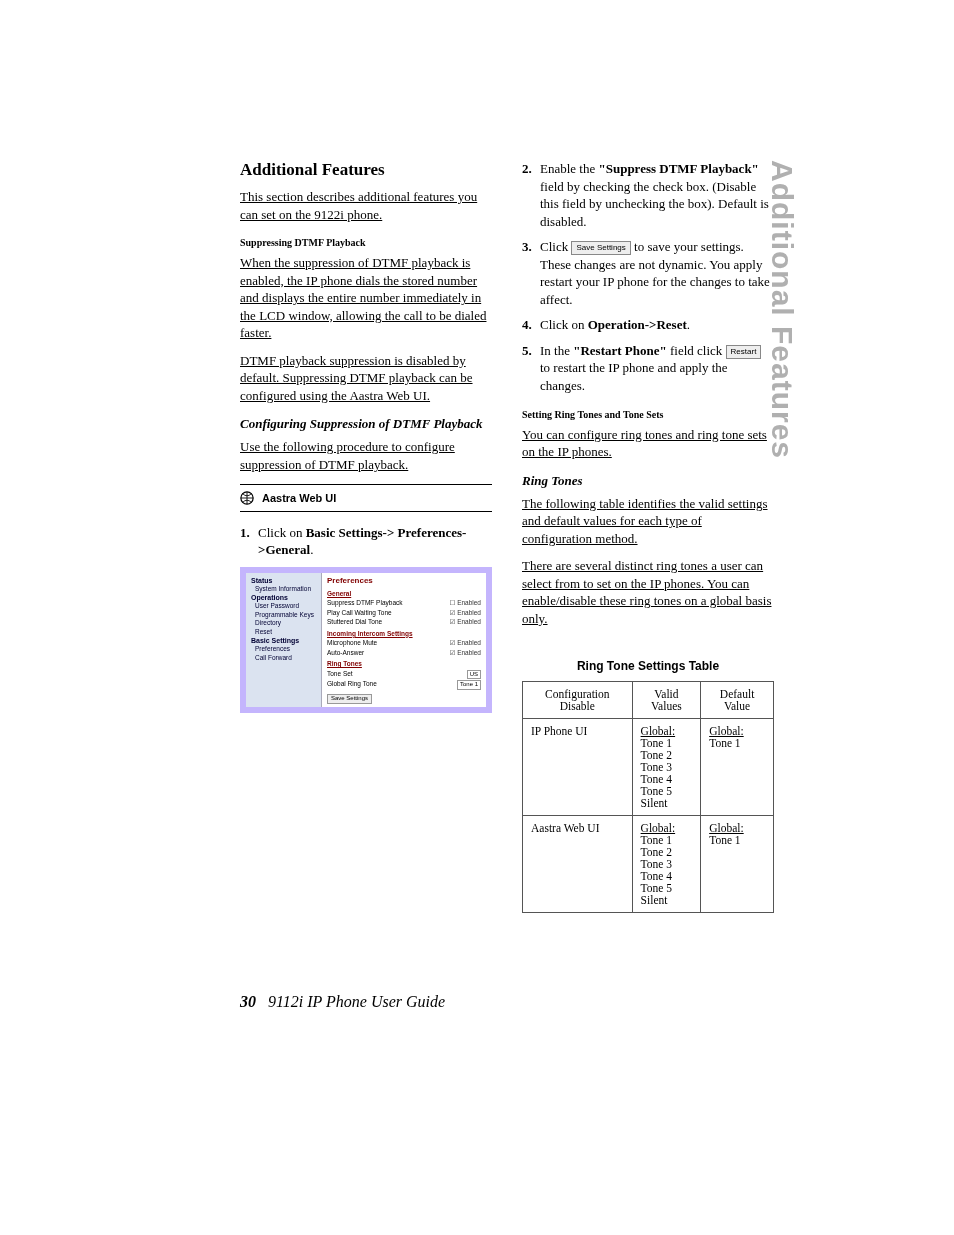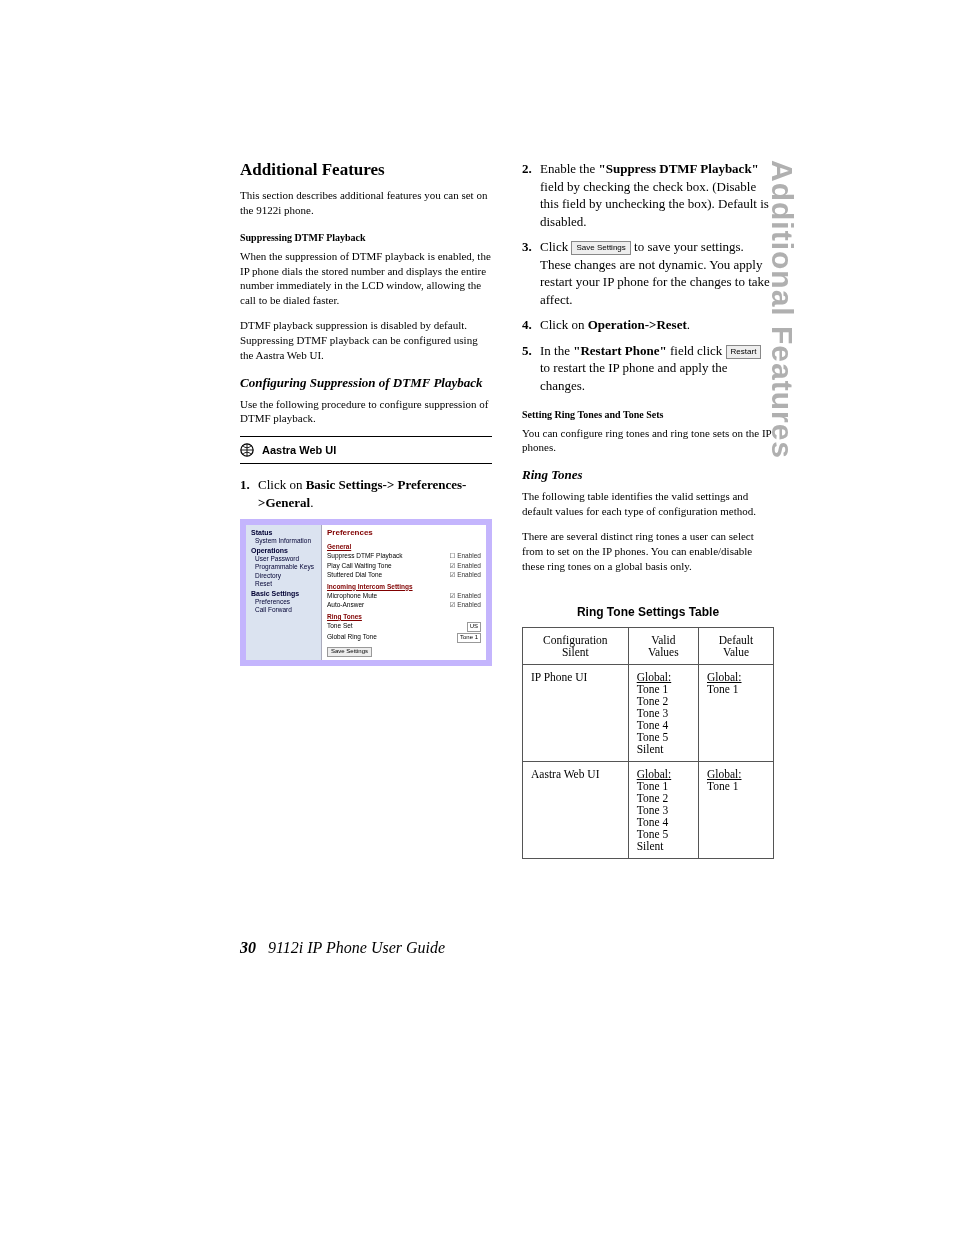--- a/index.html
+++ b/index.html
@@ -50,21 +50,22 @@
   h3.sub-sub {
     font-size: 13px;
     font-weight: bold;
     font-style: italic;
     margin: 12px 0 6px 0;
     font-family: Georgia, serif;
   }
   p {
     margin: 0 0 10px 0;
     line-height: 1.35;
-    font-size: 11px;
+    font-size: 13px;
+    text-decoration: underline;
   }
   .web-ui-box {
     border-top: 1px solid #000;
     border-bottom: 1px solid #000;
     padding: 6px 0;
     margin: 10px 0 12px 0;
     display: flex;
     align-items: center;
     gap: 8px;
   }
@@ -274,21 +275,21 @@
 
       <h3 class="sub-sub">Ring Tones</h3>
       <p>The following table identifies the valid settings and default values for each type of configuration method.</p>
       <p>There are several distinct ring tones a user can select from to set on the IP phones. You can enable/disable these ring tones on a global basis only.</p>
 
       <div class="table-caption">Ring Tone Settings Table</div>
 
       <table class="settings">
         <thead>
           <tr>
-            <th>Configuration Silent</th>
+            <th>Configuration Disable</th>
             <th>Valid Values</th>
             <th>Default Value</th>
           </tr>
         </thead>
         <tbody>
           <tr>
             <td>IP Phone UI</td>
             <td>
               <span class="ul">Global:</span><br>
               <span>Tone 1</span><br>

